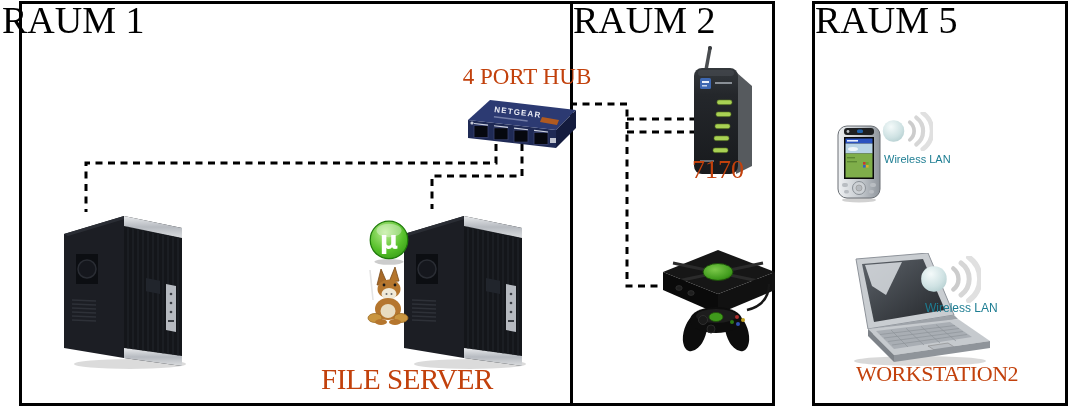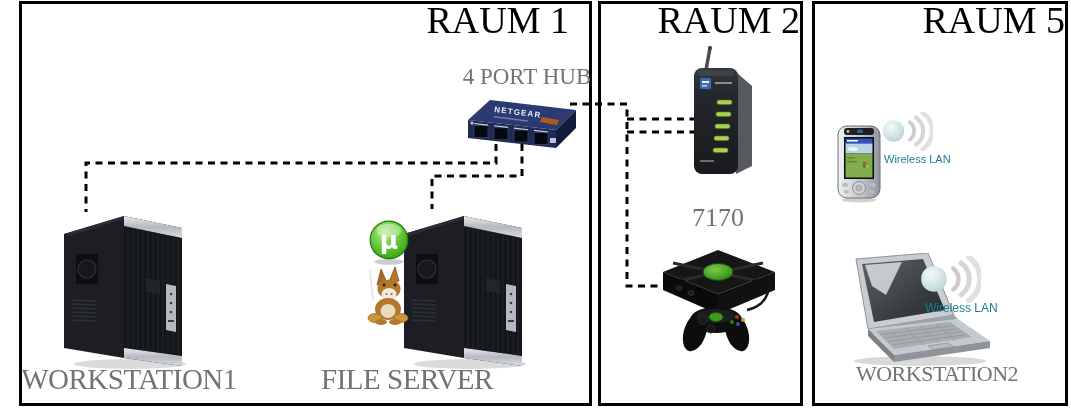--- a/index.html
+++ b/index.html
@@ -5,35 +5,35 @@
   html,body { margin:0; padding:0; background:#ffffff; }
   .canvas {
     position:relative; width:1071px; height:408px; background:#fff;
     font-family:"Liberation Serif", serif; overflow:hidden;
   }
   .room {
     position:absolute; top:1px; height:405px; border:3px solid #000;
     box-sizing:border-box; background:#fff;
   }
   #room1 { left:19px;  width:573px; }
-  #room2 { left:598px; width:205px; }
+  #room2 { left:570px; width:205px; }
   #room3 { left:812px; width:256px; }
   .room-title {
-    position:absolute; top:-4px; left:0; right:0; text-align:right;
+    position:absolute; top:-4px; left:0; right:0; text-align:left;
     font-size:38px; line-height:1.1; color:#000; white-space:nowrap;
   }
   #room1 .room-title { transform:translateX(-20px); }
   .dev-label {
-    position:absolute; text-align:center; color:#737373; white-space:nowrap;
+    position:absolute; text-align:center; color:#c2410c; white-space:nowrap;
     font-family:"Liberation Serif", serif;
   }
   #hub-label    { left:437px; top:64px;  width:180px; font-size:23px; }
   #ws1-label    { left:19px;  top:363px; width:220px; font-size:29px; letter-spacing:-0.5px; }
   #fs-label     { left:297px; top:363px; width:220px; font-size:29px; letter-spacing:-0.5px;text-align:center; }
-  #router-label { left:668px; top:155px; width:100px; font-size:26px;margin-top:48px; }
+  #router-label { left:668px; top:155px; width:100px; font-size:26px; }
   #ws2-label    { left:817px; top:361px; width:240px; font-size:22px; letter-spacing:-0.5px; }
   .wifi-text {
     position:absolute; font-family:"Liberation Sans", sans-serif;
     font-weight:normal; color:#1d7d92; white-space:nowrap;
   }
   #wifi-text-pda    { left:884px; top:153px; font-size:11px; }
   #wifi-text-laptop { left:925px; top:301px; font-size:12px; }
   .dev { position:absolute; }
   svg { display:block; }
   #wires { position:absolute; left:0; top:0; pointer-events:none; }
@@ -323,20 +323,19 @@
       <use href="#wifi"></use>
     </svg>
   <svg class="dev" style="left:832px;top:253px" width="162" height="118">
       <use href="#laptop"></use>
     </svg>
   <svg class="dev" style="left:919px;top:256px" width="62" height="47">
       <use href="#wifi"></use>
     </svg>
 
   <div class="dev-label" id="hub-label">4 PORT HUB</div>
-  <div class="dev-label" id="ws1-label">WORKSTATION1</div>
   <div class="dev-label" id="fs-label">FILE SERVER</div>
   <div class="dev-label" id="router-label">7170</div>
   <div class="dev-label" id="ws2-label">WORKSTATION2</div>
   <div class="wifi-text" id="wifi-text-pda">Wireless LAN</div>
   <div class="wifi-text" id="wifi-text-laptop">Wireless LAN</div>
 
 </div>
 
 </body></html>

